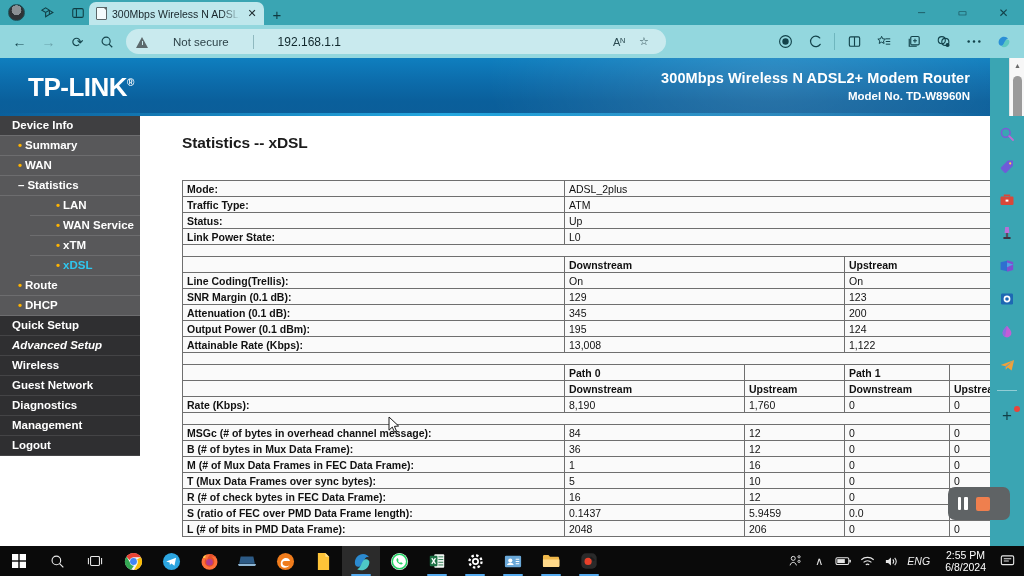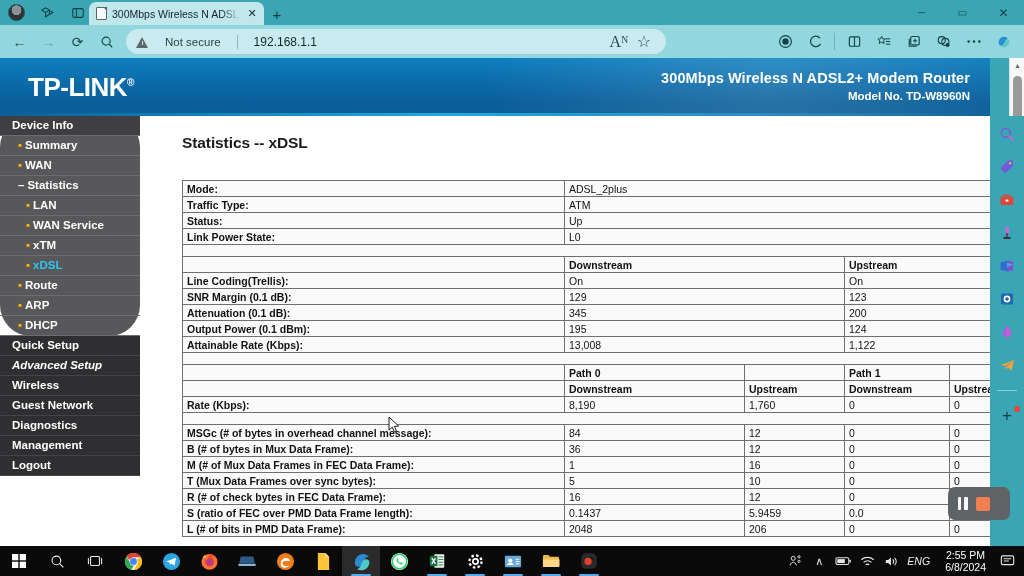--- a/index.html
+++ b/index.html
@@ -43,30 +43,30 @@
   .wc { width:41px; height:25px; display:flex; align-items:center; justify-content:center;
         font-size:10px; color:#123f47; }
   .wc.close { font-size:12px; }
 
   
   .navbar { height:33px; background:#93d7de; display:flex; align-items:center; padding:0 6px; gap:2px; }
   .navbtn { width:27px; height:27px; border-radius:4px; display:flex; align-items:center; justify-content:center;
             color:#14444c; font-size:14px; }
   .navbtn.dim { color:#6aa3ab; }
   .omnibox { flex:1; height:25px; background:#c9eaee; border-radius:13px; display:flex; align-items:center;
-             padding:0 10px; margin:0 6px 0 4px; gap:16px; max-width:540px; }
+             padding:0 10px; margin:0 6px 0 4px; gap:24px; max-width:540px; }
   .warn-ico { width:13px; height:12px; position:relative; flex:none; }
   .warn-ico:before { content:""; position:absolute; left:0; top:1px; width:0;height:0;
       border-left:6.5px solid transparent;border-right:6.5px solid transparent;border-bottom:11px solid #5d6a6d; }
   .warn-ico:after { content:""; position:absolute; left:5.8px; top:5px; width:1.4px;height:4px;background:#c9eaee; }
   .notsecure { font-size:11.5px; color:#2d4349; white-space:nowrap; }
   .vsep { width:1px; height:14px; background:#8fb9bf; }
   .urltext { font-size:12px; color:#10272c; }
   .omni-right { display:flex; align-items:center; gap:1px; margin-left:auto; }
-  .obtn { width:24px;height:22px; display:flex;align-items:center;justify-content:center; color:#2a4a51; font-size:16px;font-family:Liberation Serif, serif;}
+  .obtn { width:24px;height:22px; display:flex;align-items:center;justify-content:center; color:#2a4a51; font-size:11px;}
   .toolbar-right { display:flex; align-items:center; gap:2px; margin-left:auto; }
   .tbtn { width:28px;height:27px; display:flex;align-items:center;justify-content:center; color:#12424a; }
   .tdivider { width:1px;height:17px;background:#6fb6be; margin:0 3px; }
 
   
   .viewport { position:absolute; left:0; top:58px; width:1024px; height:488px; background:#3aa5b3; }
   .page { position:absolute; left:0; top:0; width:990px; height:488px; background:#ffffff; overflow:hidden; }
 
   
   .banner { position:relative; height:58px; width:990px;
@@ -80,26 +80,26 @@
   .logo { position:absolute; left:28px; top:14px; font-size:26px; font-weight:bold; color:#fff;
           letter-spacing:-0.5px; font-family:"Liberation Sans",sans-serif; }
   .logo sup { font-size:10px; vertical-align:super; }
   .bannertext { position:absolute; right:20px; top:12px; text-align:right; color:#fff; }
   .bannertext .l1 { font-size:14.5px; font-weight:bold; letter-spacing:0.1px; }
   .bannertext .l2 { font-size:11.5px; font-weight:bold; margin-top:4px; }
 
   
   .content-wrap { position:absolute; left:0; top:58px; width:990px; height:430px; display:flex; }
   .menu { width:140px; background:#ffffff; flex:none; position:relative; }
-  .menu-inner { background:#58585a;border-radius:31px; }
+  .menu-inner { background:#58585a; }
   .menu-item { font-size:11.5px; font-weight:bold; color:#ffffff; padding:3px 0 3px 10px;
                border-bottom:1px solid #6d6d6f; line-height:13px; }
   .menu-item.top { background:#3f3f41; padding-left:12px; }
   .menu-item.sub { padding-left:18px; }
-  .menu-item.sub2 { padding-left:26px; }
+  .menu-item.sub2 { padding-left:26px;margin-left:30px; }
   .menu-item .bullet { color:#ffb400; font-weight:bold; margin-right:3px; }
   .menu-item .dash { color:#ffffff; font-weight:bold; margin-right:3px; }
   .menu-item.active span.lbl { color:#2fc7f0; }
   .menu-bottom { background:#2f2f31; }
   .menu-bottom .menu-item { border-bottom:1px solid #444446; }
   .menu-fill { background:#ffffff; }
 
   .maincol { flex:1; background:#ffffff; padding:18px 28px 0 42px; position:relative; }
   .pagetitle { font-size:15.5px; font-weight:bold; color:#1b1b1b; margin-bottom:28px; letter-spacing:-0.1px;}
 
@@ -289,21 +289,20 @@
             <div class="menu-inner" id="menu-top">
                 <div class="menu-item top"><span class="lbl">Device Info</span></div>
                 <div class="menu-item sub"><span class="bullet">•</span><span class="lbl">Summary</span></div>
                 <div class="menu-item sub"><span class="bullet">•</span><span class="lbl">WAN</span></div>
                 <div class="menu-item sub"><span class="dash">–</span><span class="lbl">Statistics</span></div>
                 <div class="menu-item sub2"><span class="bullet">•</span><span class="lbl">LAN</span></div>
                 <div class="menu-item sub2"><span class="bullet">•</span><span class="lbl">WAN Service</span></div>
                 <div class="menu-item sub2"><span class="bullet">•</span><span class="lbl">xTM</span></div>
                 <div class="menu-item sub2 active"><span class="bullet">•</span><span class="lbl">xDSL</span></div>
                 <div class="menu-item sub"><span class="bullet">•</span><span class="lbl">Route</span></div>
-                <div class="menu-item sub"><span class="bullet">•</span><span class="lbl">ARP</span></div>
                 <div class="menu-item sub"><span class="bullet">•</span><span class="lbl">DHCP</span></div>
               </div>
             <div class="menu-bottom" id="menu-bot">
                 <div class="menu-item top" style="background: transparent;"><span>Quick Setup</span></div>
                 <div class="menu-item top" style="background: transparent; font-style: italic;"><span>Advanced Setup</span></div>
                 <div class="menu-item top" style="background: transparent;"><span>Wireless</span></div>
                 <div class="menu-item top" style="background: transparent;"><span>Guest Network</span></div>
                 <div class="menu-item top" style="background: transparent;"><span>Diagnostics</span></div>
                 <div class="menu-item top" style="background: transparent;"><span>Management</span></div>
                 <div class="menu-item top" style="background: transparent;"><span>Logout</span></div>

